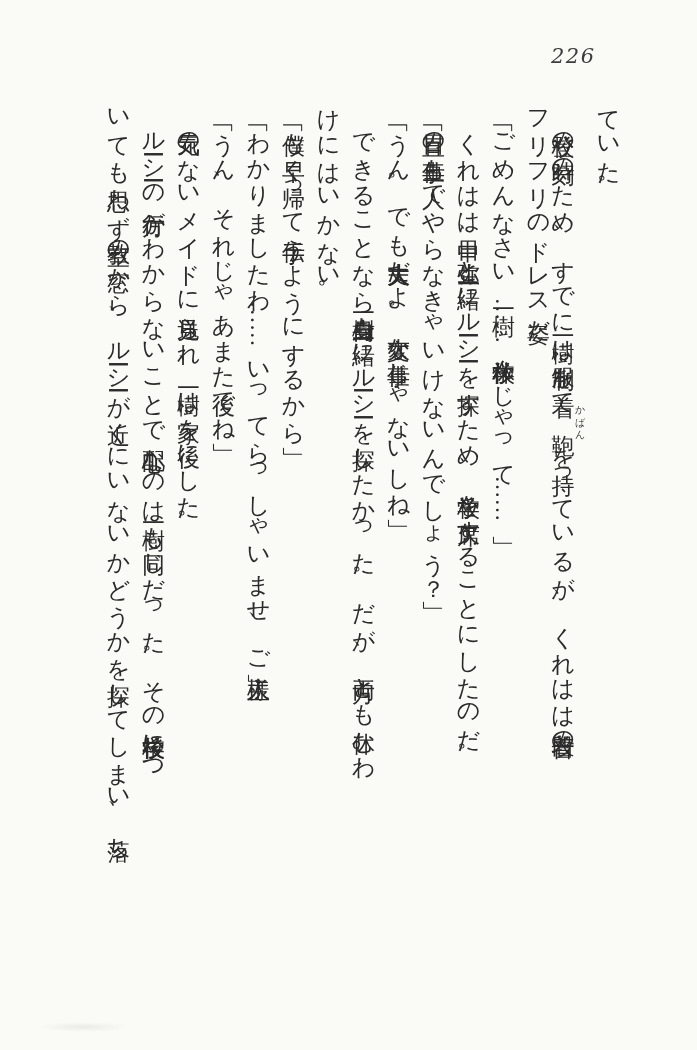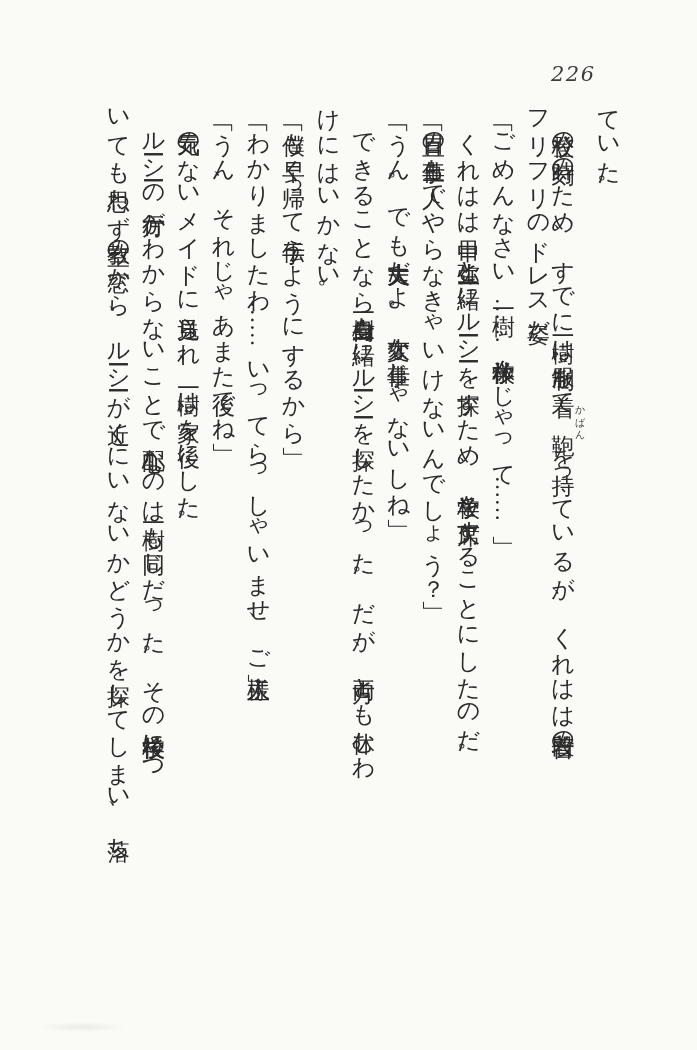--- a/index.html
+++ b/index.html
@@ -21,21 +21,20 @@
   }
   .page-number {
     position: absolute;
     top: 44px;
     left: 551px;
     font-family: "DejaVu Serif", "Liberation Serif", serif;
     font-style: italic;
     font-size: 21px;
     letter-spacing: 1.5px;
     color: var(--pagenum, #3d3d3d);
-    margin-top: 18px;
   }
   .text-block {
     position: absolute;
     top: 94px;
     right: 77px;
     height: 912px;
     writing-mode: vertical-rl;
     text-orientation: mixed;
     font-size: 23px;
     color: var(--text, #2b2b2b);

